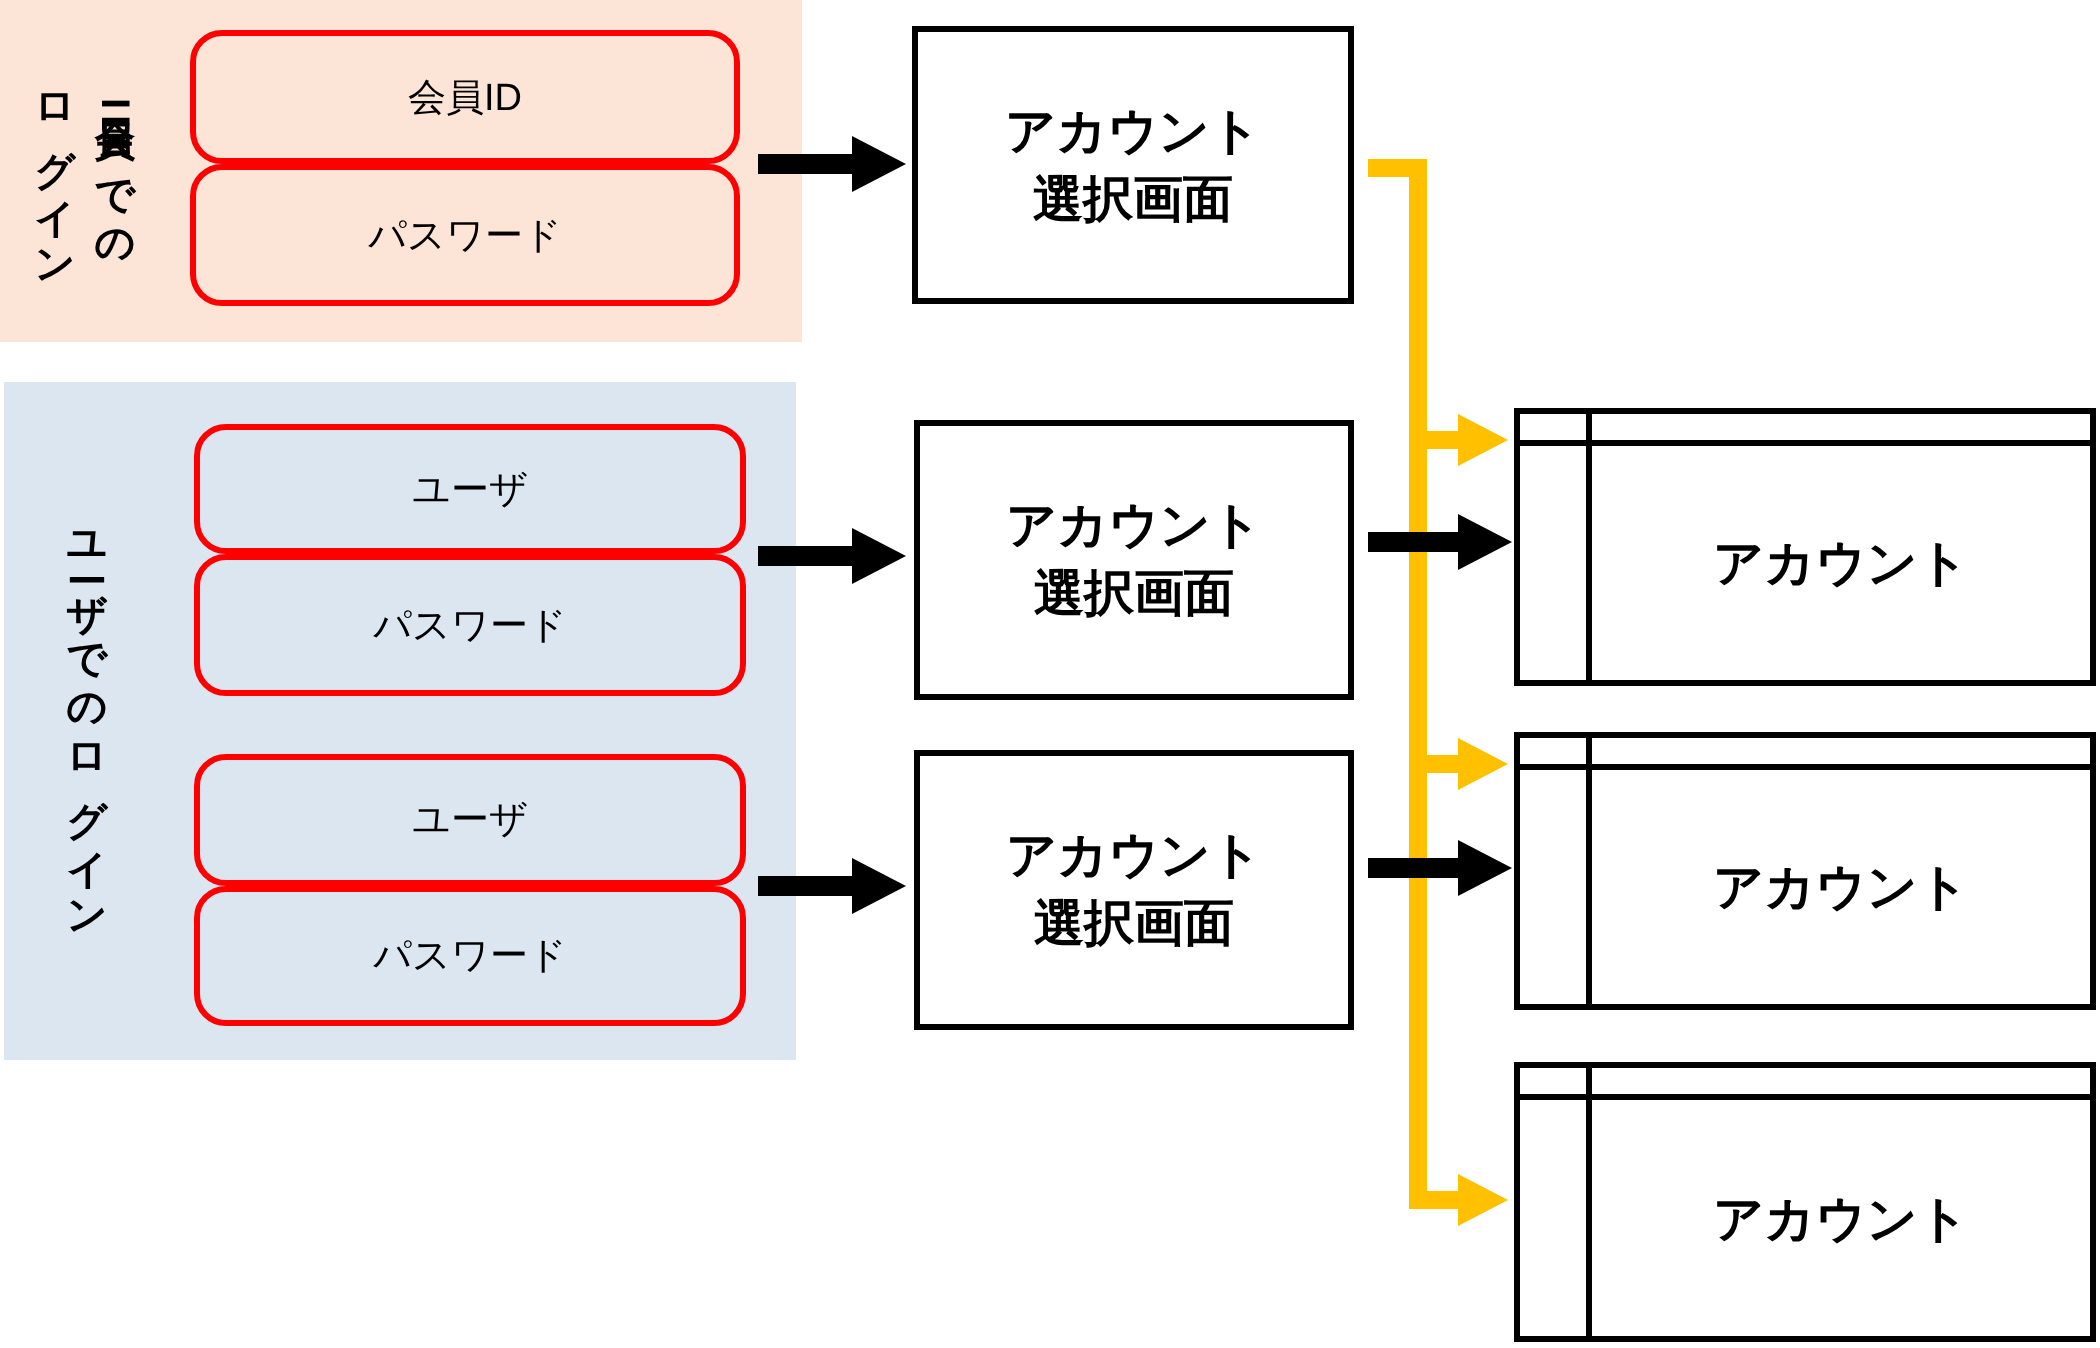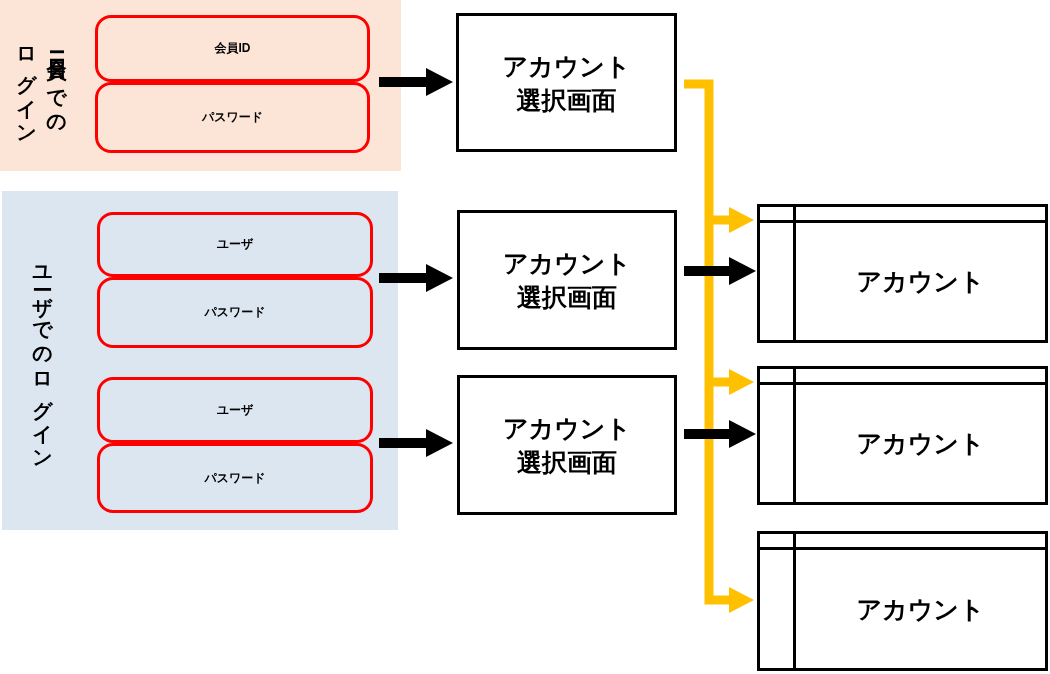--- a/index.html
+++ b/index.html
@@ -13,21 +13,21 @@
   .vlabel{
     position:absolute;writing-mode:vertical-rl;text-orientation:mixed;
     white-space:pre-line;font-weight:bold;font-size:20px;letter-spacing:3px;
     line-height:30px;text-align:center;color:var(--text-color);
   }
   .vlabel.member-title{left:16px;top:18px;width:56px;height:134px;}
   .vlabel.user-title{left:20px;top:42px;width:36px;height:250px;}
   .field{
     position:absolute;box-sizing:border-box;border:3px solid var(--field-border);
     border-radius:16px;display:flex;align-items:center;justify-content:center;
-    font-size:12px;font-weight:bold;background:transparent;color:var(--text-color);
+    font-size:19px;font-weight:normal;background:transparent;color:var(--text-color);
   }
   .screen{
     position:absolute;box-sizing:border-box;border:3px solid var(--box-border);
     background:var(--box-bg);display:flex;align-items:center;justify-content:center;
     text-align:center;font-size:25px;font-weight:bold;line-height:34px;
     white-space:pre-line;color:var(--text-color);
   }
   .account{
     position:absolute;box-sizing:border-box;border:3px solid var(--box-border);
     background:var(--box-bg);

